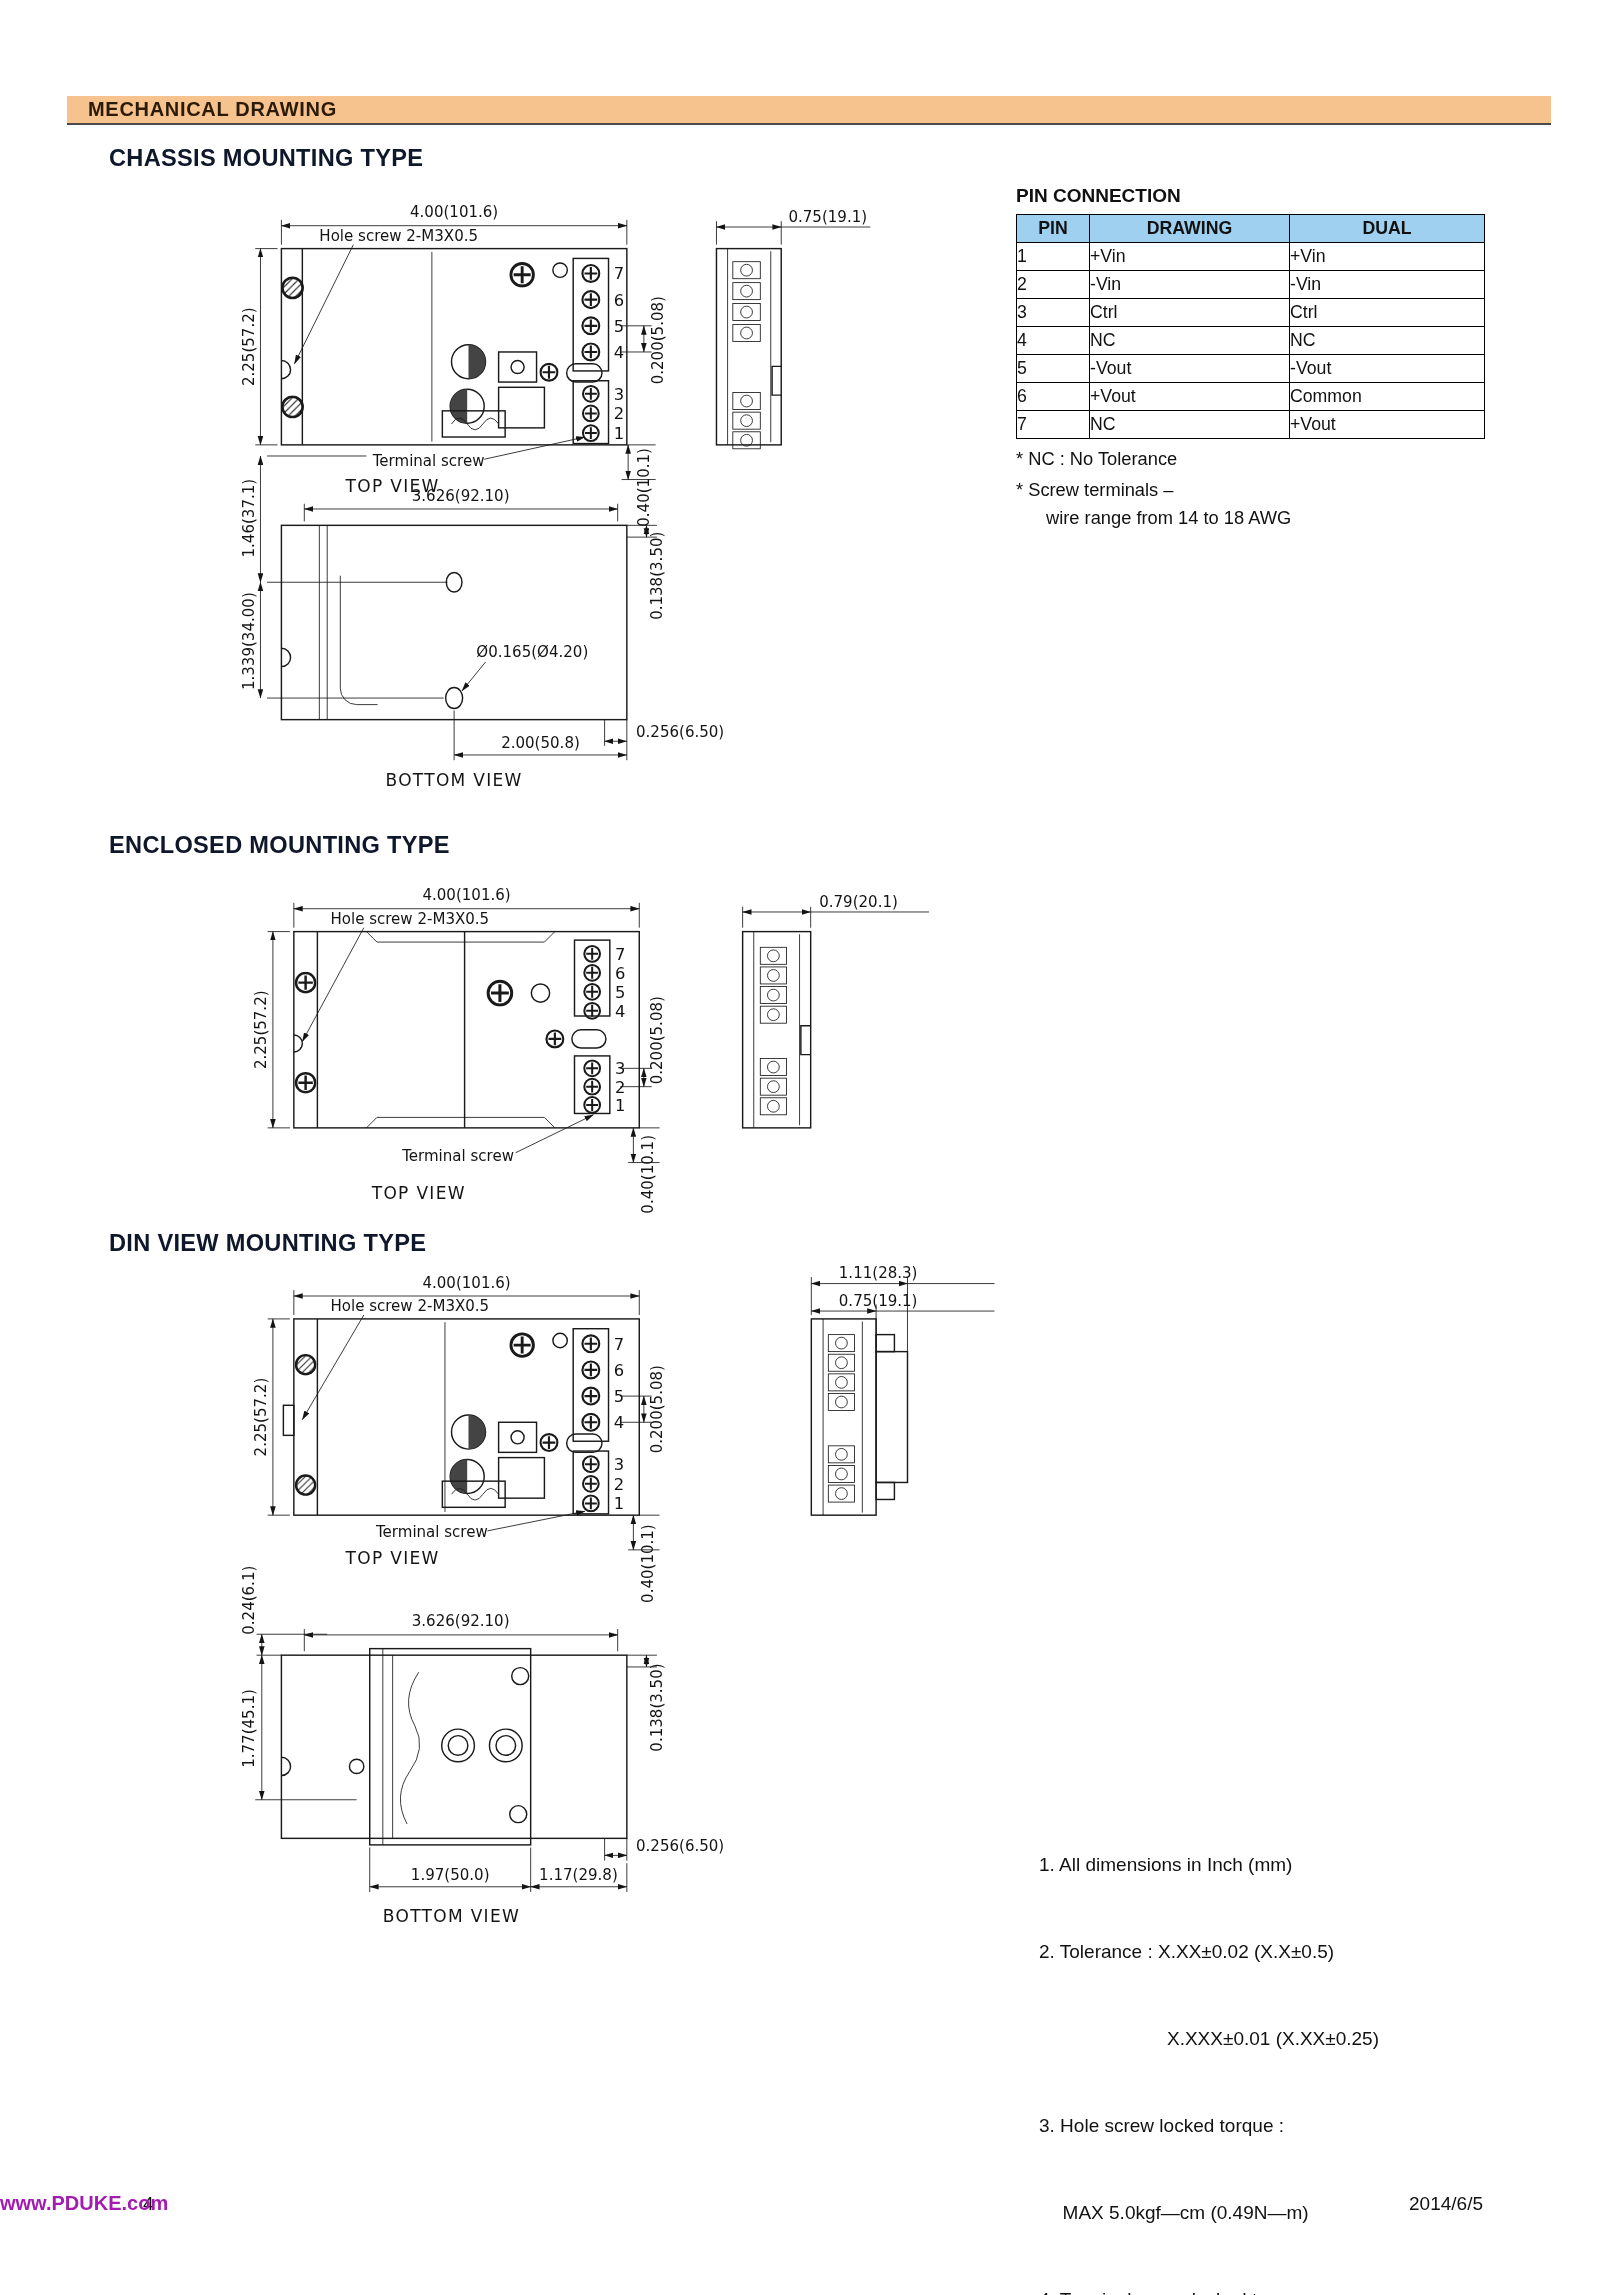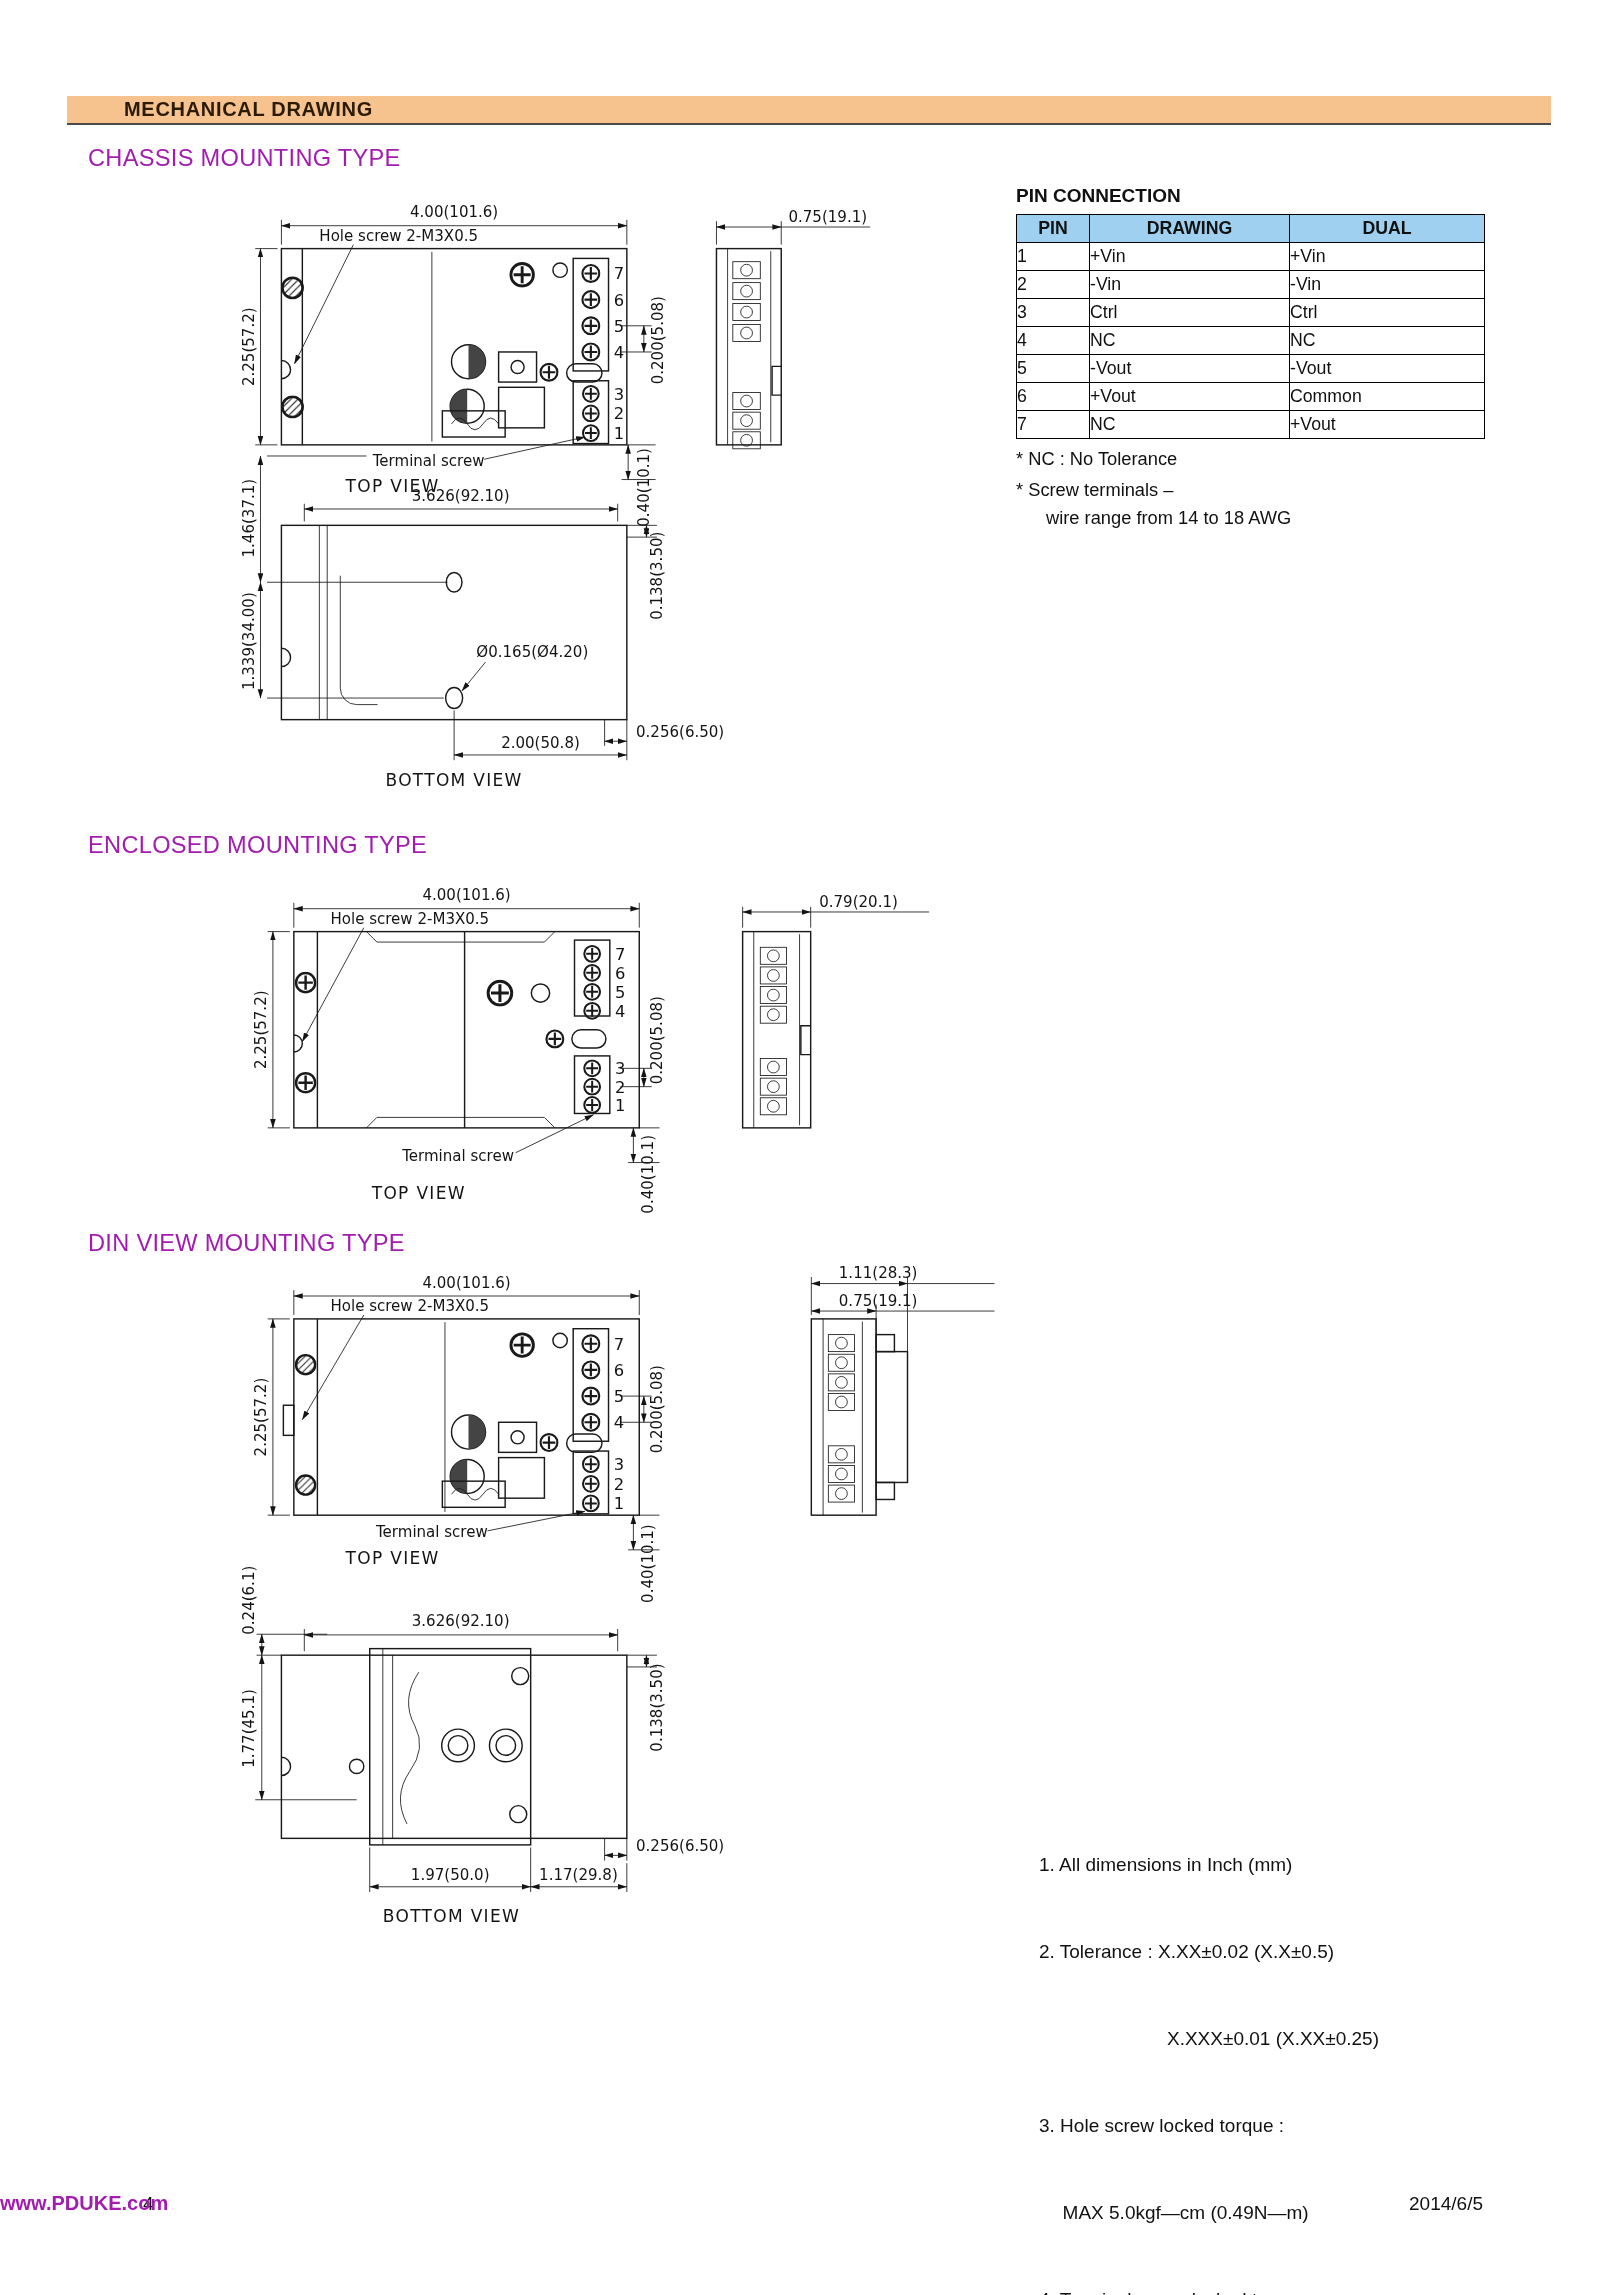--- a/index.html
+++ b/index.html
@@ -1,22 +1,22 @@
 <!DOCTYPE html>
 <html style="font-size:10.5px"><head>
 <meta charset="utf-8">
 <style>
   html,body{margin:0;padding:0;background:#ffffff;}
   #page{position:relative;width:1622px;height:2295px;background:#ffffff;overflow:hidden;
         font-family:"Liberation Sans",sans-serif;color:#111;}
   
   .hbar{position:absolute;left:67px;top:96px;width:1484px;height:29px;background:#f6c28e;
         border-bottom:2px solid #4a4a4a;box-sizing:border-box;}
-  .hbar span{display:block;padding-left:21px;line-height:27px;font-size:20px;font-weight:bold;color:#2a1a06;letter-spacing:0.7px;margin-left:36px;}
-  .h2{position:absolute;font-size:23.6px;font-weight:normal;color:#a21caf;letter-spacing:0.3px;white-space:nowrap;}
+  .hbar span{display:block;padding-left:21px;line-height:27px;font-size:20px;font-weight:bold;color:#2a1a06;letter-spacing:0.7px;}
+  .h2{position:absolute;font-size:23.6px;font-weight:bold;color:#0f172a;letter-spacing:0.3px;white-space:nowrap;margin-left:21px;}
   
   #draw{position:absolute;left:0;top:0;}
   .ln{stroke:#1a1a1a;stroke-width:2.2;fill:none;}
   .thin{stroke:#1a1a1a;stroke-width:1.3;fill:none;}
   .dim{stroke:#1a1a1a;stroke-width:1.3;fill:none;marker-end:url(#ar);marker-start:url(#as);}
   .lead{stroke:#1a1a1a;stroke-width:1.3;fill:none;marker-end:url(#ar);}
   .dtx{font-family:"DejaVu Sans",sans-serif;font-size:23px;fill:#141414;}
   .pint{font-family:"DejaVu Sans",sans-serif;font-size:25px;fill:#141414;}
   .vlab{font-family:"DejaVu Sans",sans-serif;font-size:26px;fill:#141414;letter-spacing:2px;}
   .mid{text-anchor:middle;}

